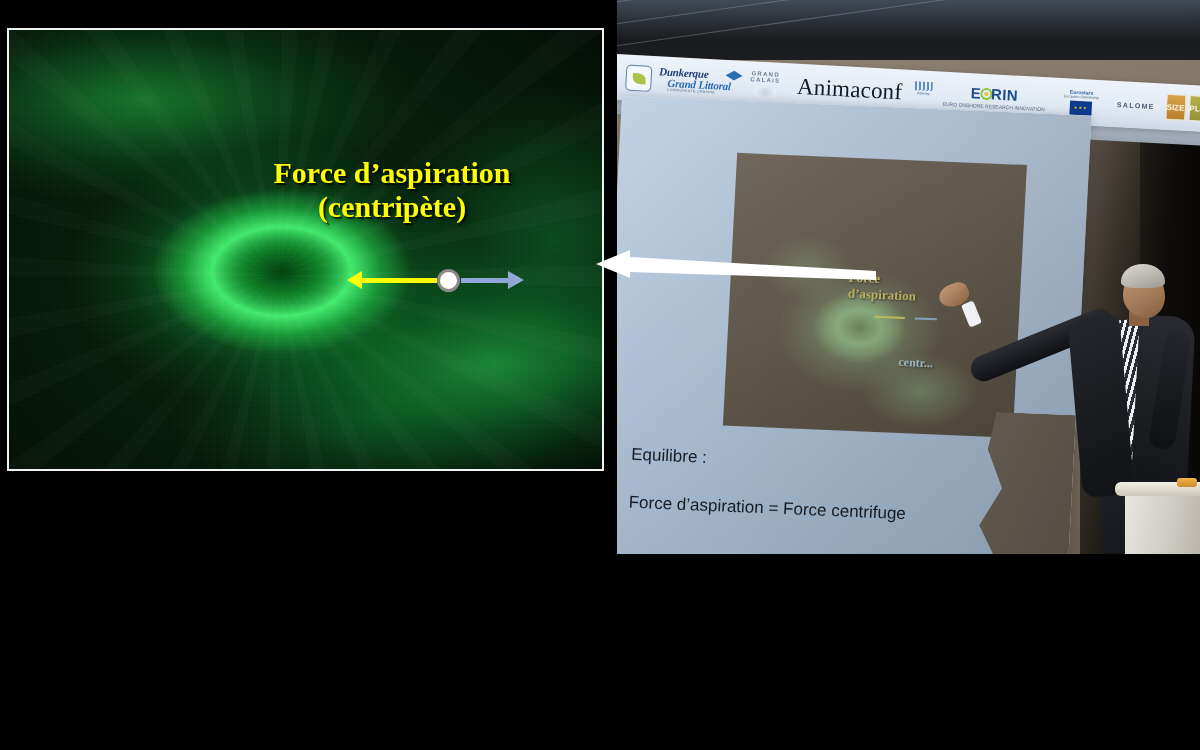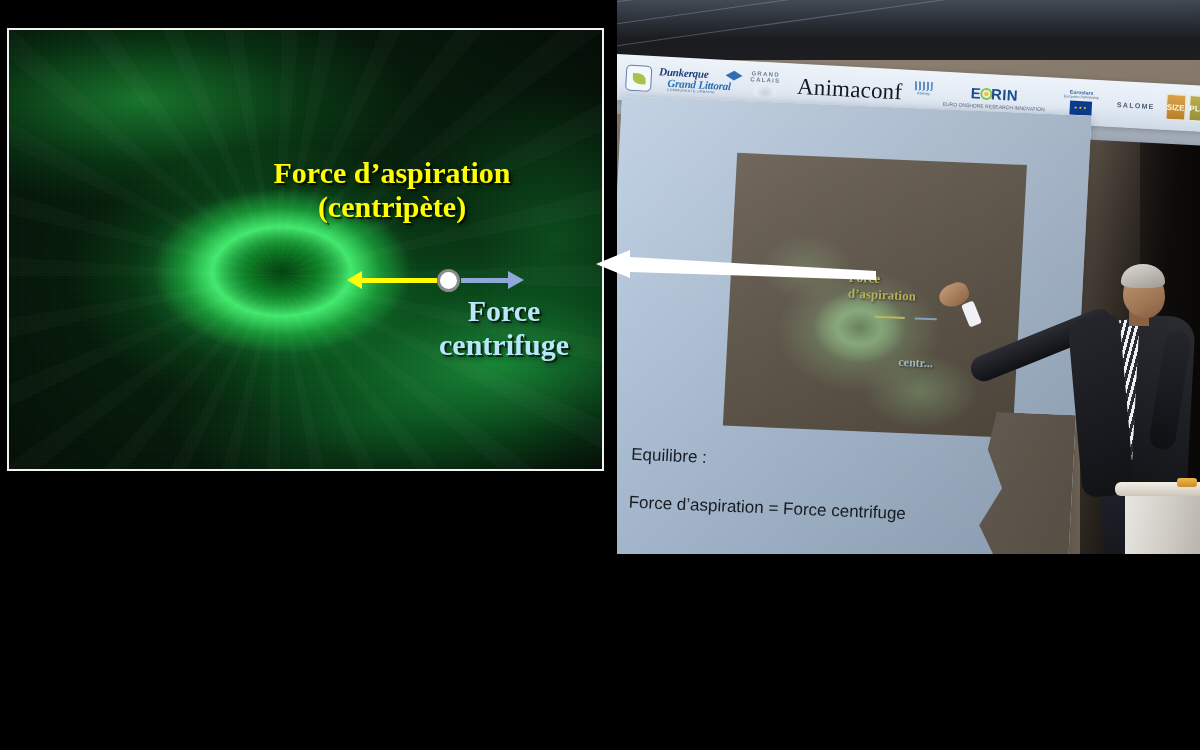--- a/index.html
+++ b/index.html
@@ -496,22 +496,20 @@
 <div id="stage">
 
   <div id="left-panel">
     <div id="vortex-figure">
       <div id="vortex-canvas"></div>
       <div id="vortex-noise"></div>
 
       <div class="vortex-label" id="label-centripetal">Force d’aspiration
 (centripète)</div>
 
-      <div class="vortex-label" id="label-centrifugal">Force
-centrifuge</div>
 
       <div id="force-vectors">
         <div id="arrow-centripetal"></div>
         <div id="arrow-centrifugal"></div>
         <div id="particle-dot"></div>
       </div>
     </div>
   </div>
 
   <div id="photo-panel">

